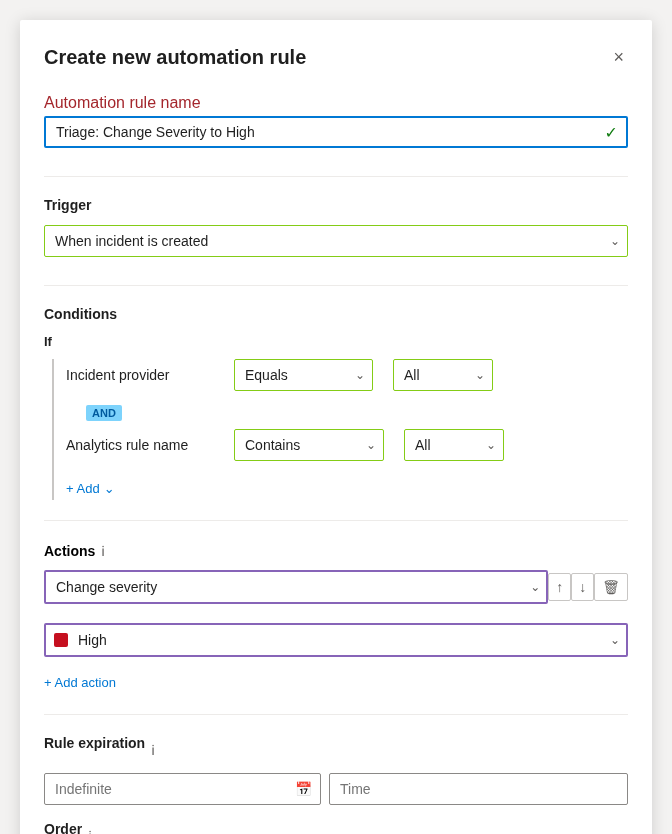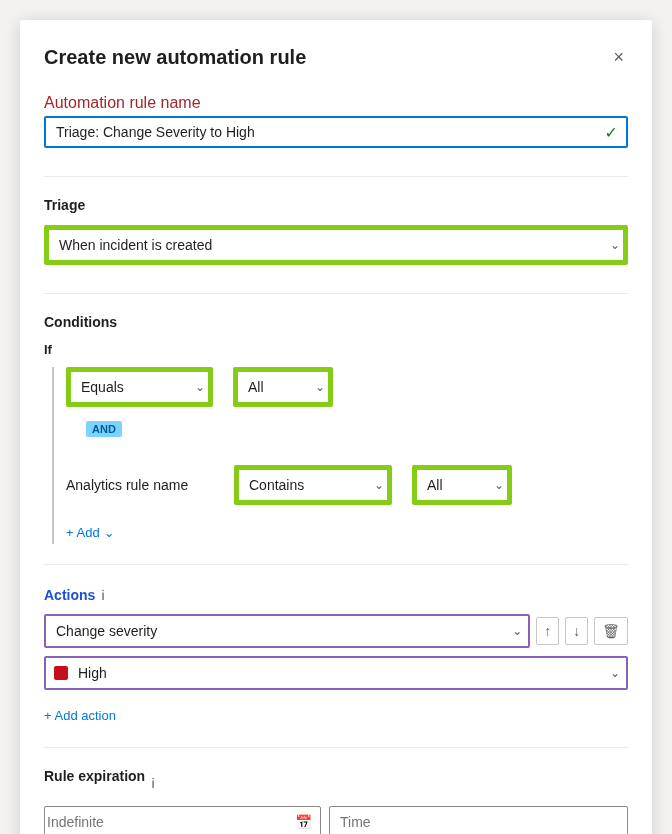--- a/index.html
+++ b/index.html
@@ -84,21 +84,21 @@
       margin-bottom: 12px;
     }
     .select-wrapper {
       position: relative;
       display: inline-flex;
       align-items: center;
     }
     .select-wrapper select {
       appearance: none;
       -webkit-appearance: none;
-      border: 5px solid #84cc16;
+      border: 1px solid #84cc16;
       border-radius: 2px;
       padding: 7px 32px 7px 10px;
       font-size: 14px;
       color: #1f1f1f;
       background: #fff;
       cursor: pointer;
       outline: none;
     }
     .select-chevron {
       position: absolute;
@@ -167,32 +167,32 @@
     }
     .actions-title-row {
       display: flex;
       align-items: center;
       gap: 6px;
       margin-bottom: 10px;
     }
     .actions-title {
       font-size: 14px;
       font-weight: 600;
-      color: #1d4ed8;
+      color: #000000;
     }
     .info-icon {
       color: #605e5c;
       font-size: 14px;
       cursor: default;
     }
     .action-row {
       display: flex;
       align-items: center;
-      gap: 6px;
-      margin-bottom: 8px;
+      gap: 0;
+      margin-bottom: 19px;
     }
     .action-select-wide {
       flex: 1;
     }
     .action-select-wide select {
       width: 100%;
     }
     .action-icon-btn {
       background: none;
       border: 1px solid #c8c6c4;
@@ -253,21 +253,21 @@
       margin-bottom: 16px;
     }
     .expiry-input-wrapper {
       flex: 1;
       position: relative;
     }
     .expiry-input-wrapper input {
       width: 100%;
       border: 1px solid #8a8886;
       border-radius: 2px;
-      padding: 7px 32px 7px 2px;
+      padding: 7px 32px 7px 10px;
       font-size: 14px;
       color: #1f1f1f;
       outline: none;
     }
     .expiry-calendar-icon {
       position: absolute;
       right: 8px;
       top: 50%;
       transform: translateY(-50%);
       color: #605e5c;
@@ -310,39 +310,40 @@
     <div class="section-label">Automation rule name</div>
     <div class="input-with-check">
       <input class="text-input" type="text" style="border-color: rgb(0, 120, 212); border-width: 2px; padding-right: 30px;" value="Triage: Change Severity to High">
       <span class="check-icon">✓</span>
     </div>
   </div>
 
   <hr class="divider">
 
   <div style="margin-bottom:8px;">
-    <div class="section-title">Triage</div>
+    <div class="section-title">Trigger</div>
     <div class="select-wrapper trigger-select">
       <select>
         <option>When incident is created</option>
         <option>When incident is updated</option>
       </select>
       <span class="select-chevron">⌄</span>
     </div>
   </div>
 
   <hr class="divider">
 
   <div class="conditions-section">
     <div class="section-title">Conditions</div>
     <div class="if-label">If</div>
 
     <div class="conditions-container">
       
       <div class="condition-row">
+        <span class="condition-field-label">Incident provider</span>
         <div class="condition-selects">
           <div class="select-wrapper cond-select-eq">
             <select>
               <option>Equals</option>
               <option>Does not equal</option>
               <option>Contains</option>
             </select>
             <span class="select-chevron">⌄</span>
           </div>
           <div class="select-wrapper cond-select-all">
@@ -352,21 +353,21 @@
             </select>
             <span class="select-chevron">⌄</span>
           </div>
         </div>
       </div>
 
       
       <div class="and-badge">AND</div>
 
       
-      <div class="condition-row" style="margin-top:24px;">
+      <div class="condition-row" style="margin-top:4px;">
         <span class="condition-field-label">Analytics rule name</span>
         <div class="condition-selects">
           <div class="select-wrapper cond-select-eq">
             <select>
               <option>Contains</option>
               <option>Equals</option>
               <option>Does not contain</option>
             </select>
             <span class="select-chevron">⌄</span>
           </div>

